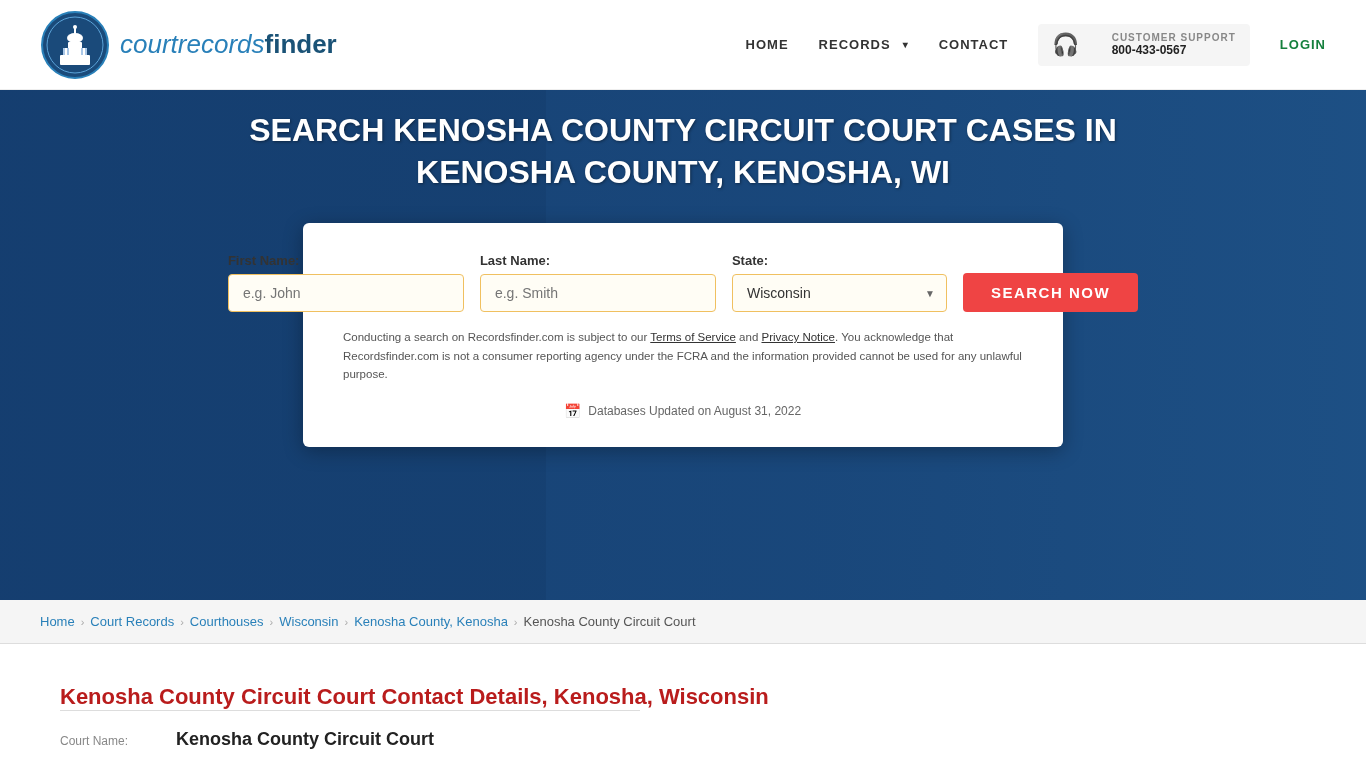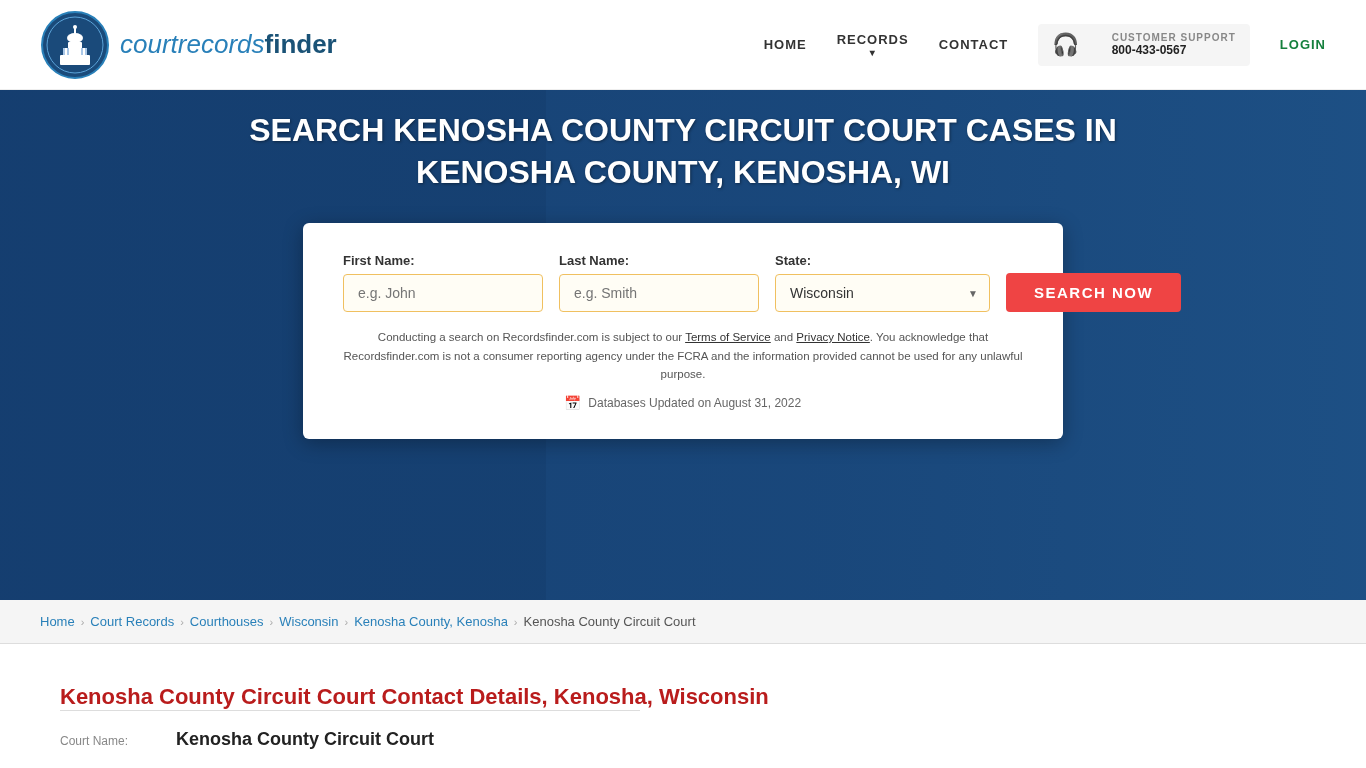--- a/index.html
+++ b/index.html
@@ -32,22 +32,21 @@
       font-size: 13px;
       font-weight: 700;
       color: #333;
       text-decoration: none;
       letter-spacing: 1px;
       cursor: pointer;
     }
     .nav-records {
       display: flex;
       align-items: center;
-      gap: 0;
-      flex-direction: column;
+      gap: 12px;
     }
     .nav-records .chevron { font-size: 10px; }
     .support-area {
       display: flex;
       align-items: center;
       gap: 8px;
       background: #f5f5f5;
       border-radius: 4px;
       padding: 8px 14px;
     }
@@ -125,40 +124,41 @@
       border-radius: 6px;
       padding: 30px 40px 28px;
       width: 760px;
       box-shadow: 0 4px 20px rgba(0,0,0,0.3);
     }
     .search-fields {
       display: flex;
       gap: 16px;
       align-items: flex-end;
       margin-bottom: 16px;
+      justify-content: center;
     }
     .field-group {
       display: flex;
       flex-direction: column;
       gap: 6px;
     }
     .field-label {
       font-size: 13px;
       font-weight: 600;
       color: #333;
     }
     .field-input {
       border: 1px solid #f0c060;
       border-radius: 4px;
       padding: 10px 14px;
       font-size: 14px;
       color: #aaa;
       background: #fffdf5;
       outline: none;
-      width: 200px;
+      width: 236px;
     }
     .field-select {
       border: 1px solid #f0c060;
       border-radius: 4px;
       padding: 10px 14px;
       font-size: 14px;
       color: #333;
       background: #fffdf5;
       outline: none;
       width: 215px;
@@ -187,23 +187,22 @@
       font-size: 15px;
       font-weight: 900;
       letter-spacing: 1.5px;
       cursor: pointer;
       text-transform: uppercase;
       white-space: nowrap;
     }
     .disclaimer {
       font-size: 11.5px;
       color: #555;
-      text-align: center;
       line-height: 1.6;
-      margin-bottom: 12px;
+      margin-bottom: 20px;
     }
     .disclaimer a {
       color: #333;
       text-decoration: underline;
     }
     .db-updated {
       display: flex;
       align-items: center;
       justify-content: center;
       gap: 6px;

